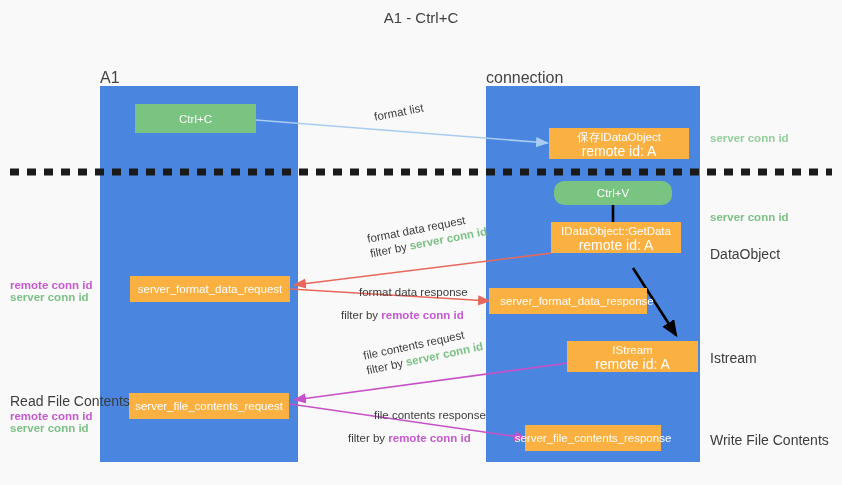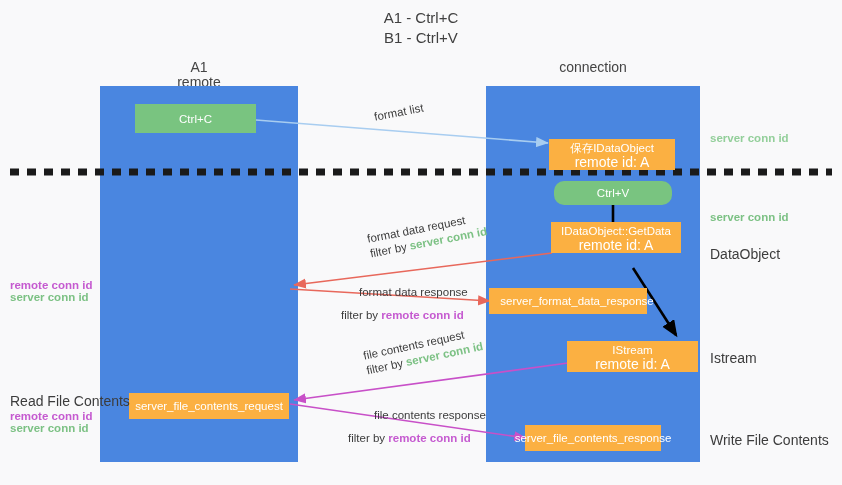--- a/index.html
+++ b/index.html
@@ -15,21 +15,21 @@
   .abs{position:absolute;}
 
   
   .title{
     left:0;top:8px;width:842px;text-align:center;
     font-size:15px;line-height:20px;color:#404040;
   }
 
   
   .col-head{
-    text-align:center;font-size:14px;line-height:15px;color:#444;
+    font-size:16px;line-height:15px;color:#444;margin-top:10px;
   }
 
   
   .lane{background:#4a86e0;}
 
   
   .box{
     display:flex;flex-direction:column;align-items:center;justify-content:center;
     color:#ffffff;text-align:center;
     font-size:11.5px;line-height:14px;
@@ -52,21 +52,20 @@
 
   svg.overlay{position:absolute;left:0;top:0;width:842px;height:485px;pointer-events:none;}
 </style>
 </head>
 <body>
 
 <div id="stage">
 
   <div class="abs title">
     <div>A1 - Ctrl+C</div>
-    <div>B1 - Ctrl+V</div>
   </div>
 
   <div class="abs col-head" style="left:100px;top:60px;width:198px;">
     <div>A1</div>
     <div>remote</div>
   </div>
   <div class="abs col-head" style="left:486px;top:60px;width:214px;">
     <div>connection</div>
   </div>
 
@@ -103,39 +102,42 @@
 
     <line x1="568" y1="363" x2="294" y2="400" stroke="#c850c8" stroke-width="1.6" marker-end="url(#ah-mag)"></line>
 
     <line x1="290" y1="404" x2="526" y2="438" stroke="#c850c8" stroke-width="1.6" marker-end="url(#ah-mag)"></line>
   </svg>
 
   <div class="abs box green" style="left:135px;top:104px;width:121px;height:29px;">
     <div>Ctrl+C</div>
   </div>
 
-  <div class="abs box orange" style="left:549px;top:128px;width:126px;height:31px;margin-top:11px;">
+  <div class="abs box orange" style="left:549px;top:128px;width:140px;height:31px;">
     <div>保存IDataObject</div>
     <div class="l2">remote id: A</div>
   </div>
 
   <div class="abs box green" style="left:554px;top:181px;width:118px;height:24px;border-radius:10px;">
     <div>Ctrl+V</div>
   </div>
 
   <div class="abs box orange" style="left:551px;top:222px;width:130px;height:31px;">
     <div>IDataObject::GetData</div>
     <div class="l2">remote id: A</div>
   </div>
 
   <div class="abs box orange" style="left:567px;top:341px;width:131px;height:31px;">
     <div>IStream</div>
     <div class="l2">remote id: A</div>
   </div>
 
+  <div class="abs box orange" style="left:130px;top:276px;width:160px;height:26px;">
+    <div>server_format_data_request</div>
+  </div>
 
   <div class="abs box orange" style="left:489px;top:288px;width:158px;height:26px;padding-left:18px;">
     <div>server_format_data_response</div>
   </div>
 
   <div class="abs box orange" style="left:129px;top:393px;width:160px;height:26px;">
     <div>server_file_contents_request</div>
   </div>
 
   <div class="abs box orange" style="left:525px;top:425px;width:136px;height:26px;">

